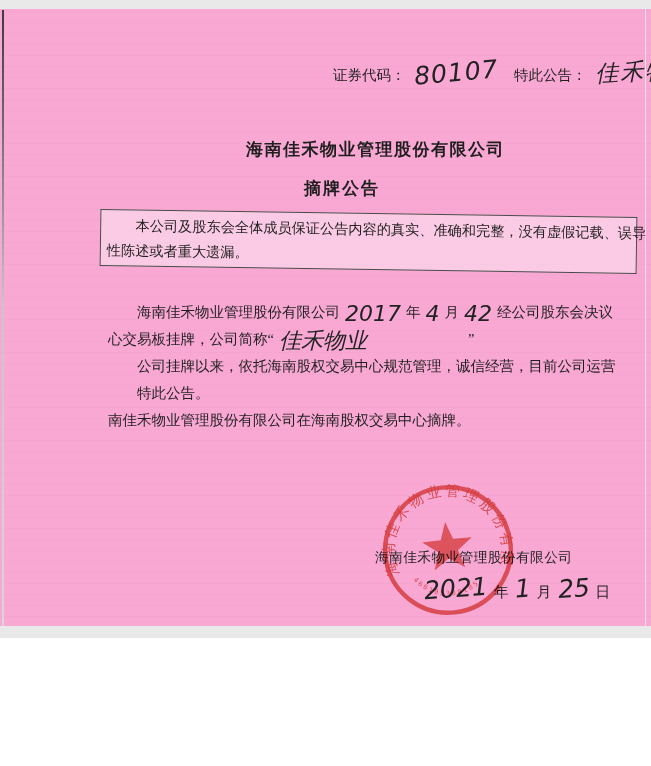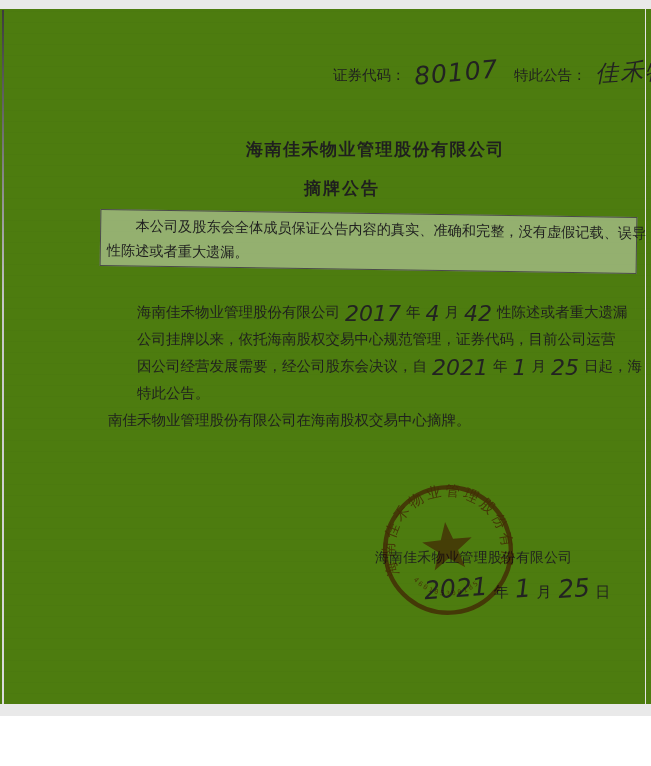--- a/index.html
+++ b/index.html
@@ -1,18 +1,18 @@
 <!DOCTYPE html>
 <html><head>
 <meta charset="utf-8">
 <style>
   html,body{margin:0;padding:0;background:#ffffff;}
   .page{
-    position:relative;width:651px;height:716px;overflow:hidden;
-    background:#4d7c0f;color:#1f1f1f;
+    position:relative;width:651px;height:638px;overflow:hidden;
+    background:#f9a8d4;color:#1f1f1f;
     font-family:"Liberation Serif","DejaVu Serif",serif;
   }
   .page::before{
     content:"";position:absolute;inset:0;pointer-events:none;
     background:repeating-linear-gradient(180deg,rgba(0,0,0,0.02) 0 1px,transparent 1px 11px);
   }
   .strip-top{position:absolute;top:0;left:0;right:0;height:9px;background:#e9e9e9;}
   .strip-bottom{position:absolute;bottom:0;left:0;right:0;height:12px;background:#e9e9e9;}
   .edge-left{position:absolute;left:2px;top:10px;width:2px;height:736px;
     background:linear-gradient(180deg,#3c3c3c 0%,#6a6a6a 15%,#c6c6c6 40%,#dedede 100%);}
@@ -70,26 +70,26 @@
   <div class="title">海南佳禾物业管理股份有限公司</div>
   <div class="subtitle">摘牌公告</div>
 
   <div class="disclaimer">
     <div class="l1">本公司及股东会全体成员保证公告内容的真实、准确和完整，没有虚假记载、误导</div>
     <div class="l2">性陈述或者重大遗漏。</div>
   </div>
 
   <div class="body-block">
     <div class="line indent">
-      <span>海南佳禾物业管理股份有限公司</span><span class="hw hw-inline">2017</span><span>年</span><span class="hw hw-inline">4</span><span>月</span><span class="hw hw-inline">42</span><span>性陈述或者重大遗漏</span>
+      <span>海南佳禾物业管理股份有限公司</span><span class="hw hw-inline">2017</span><span>年</span><span class="hw hw-inline">4</span><span>月</span><span class="hw hw-inline">42</span><span>经公司股东会决议</span>
     </div>
-    <div class="line indent">公司挂牌以来，依托海南股权交易中心规范管理，证券代码，目前公司运营</div>
-    <div class="line indent">
-      <span>因公司经营发展需要，经公司股东会决议，自</span><span class="hw hw-inline">2021</span><span>年</span><span class="hw hw-inline">1</span><span>月</span><span class="hw hw-inline">25</span><span>日起，海</span>
+    <div class="line">
+      <span>心交易板挂牌，公司简称“</span><span class="hw hw-inline">佳禾物业</span><span class="sp-a"></span><span>”</span>
     </div>
+    <div class="line indent">公司挂牌以来，依托海南股权交易中心规范管理，诚信经营，目前公司运营</div>
     <div class="line indent">特此公告。</div>
     <div class="line">南佳禾物业管理股份有限公司在海南股权交易中心摘牌。</div>
   </div>
 
   <div class="signature-company">海南佳禾物业管理股份有限公司</div>
 
   <div class="signature-date">
     <span class="hw hw-date">2021</span>
     <span class="unit">年</span>
     <span class="hw hw-date">1</span>

